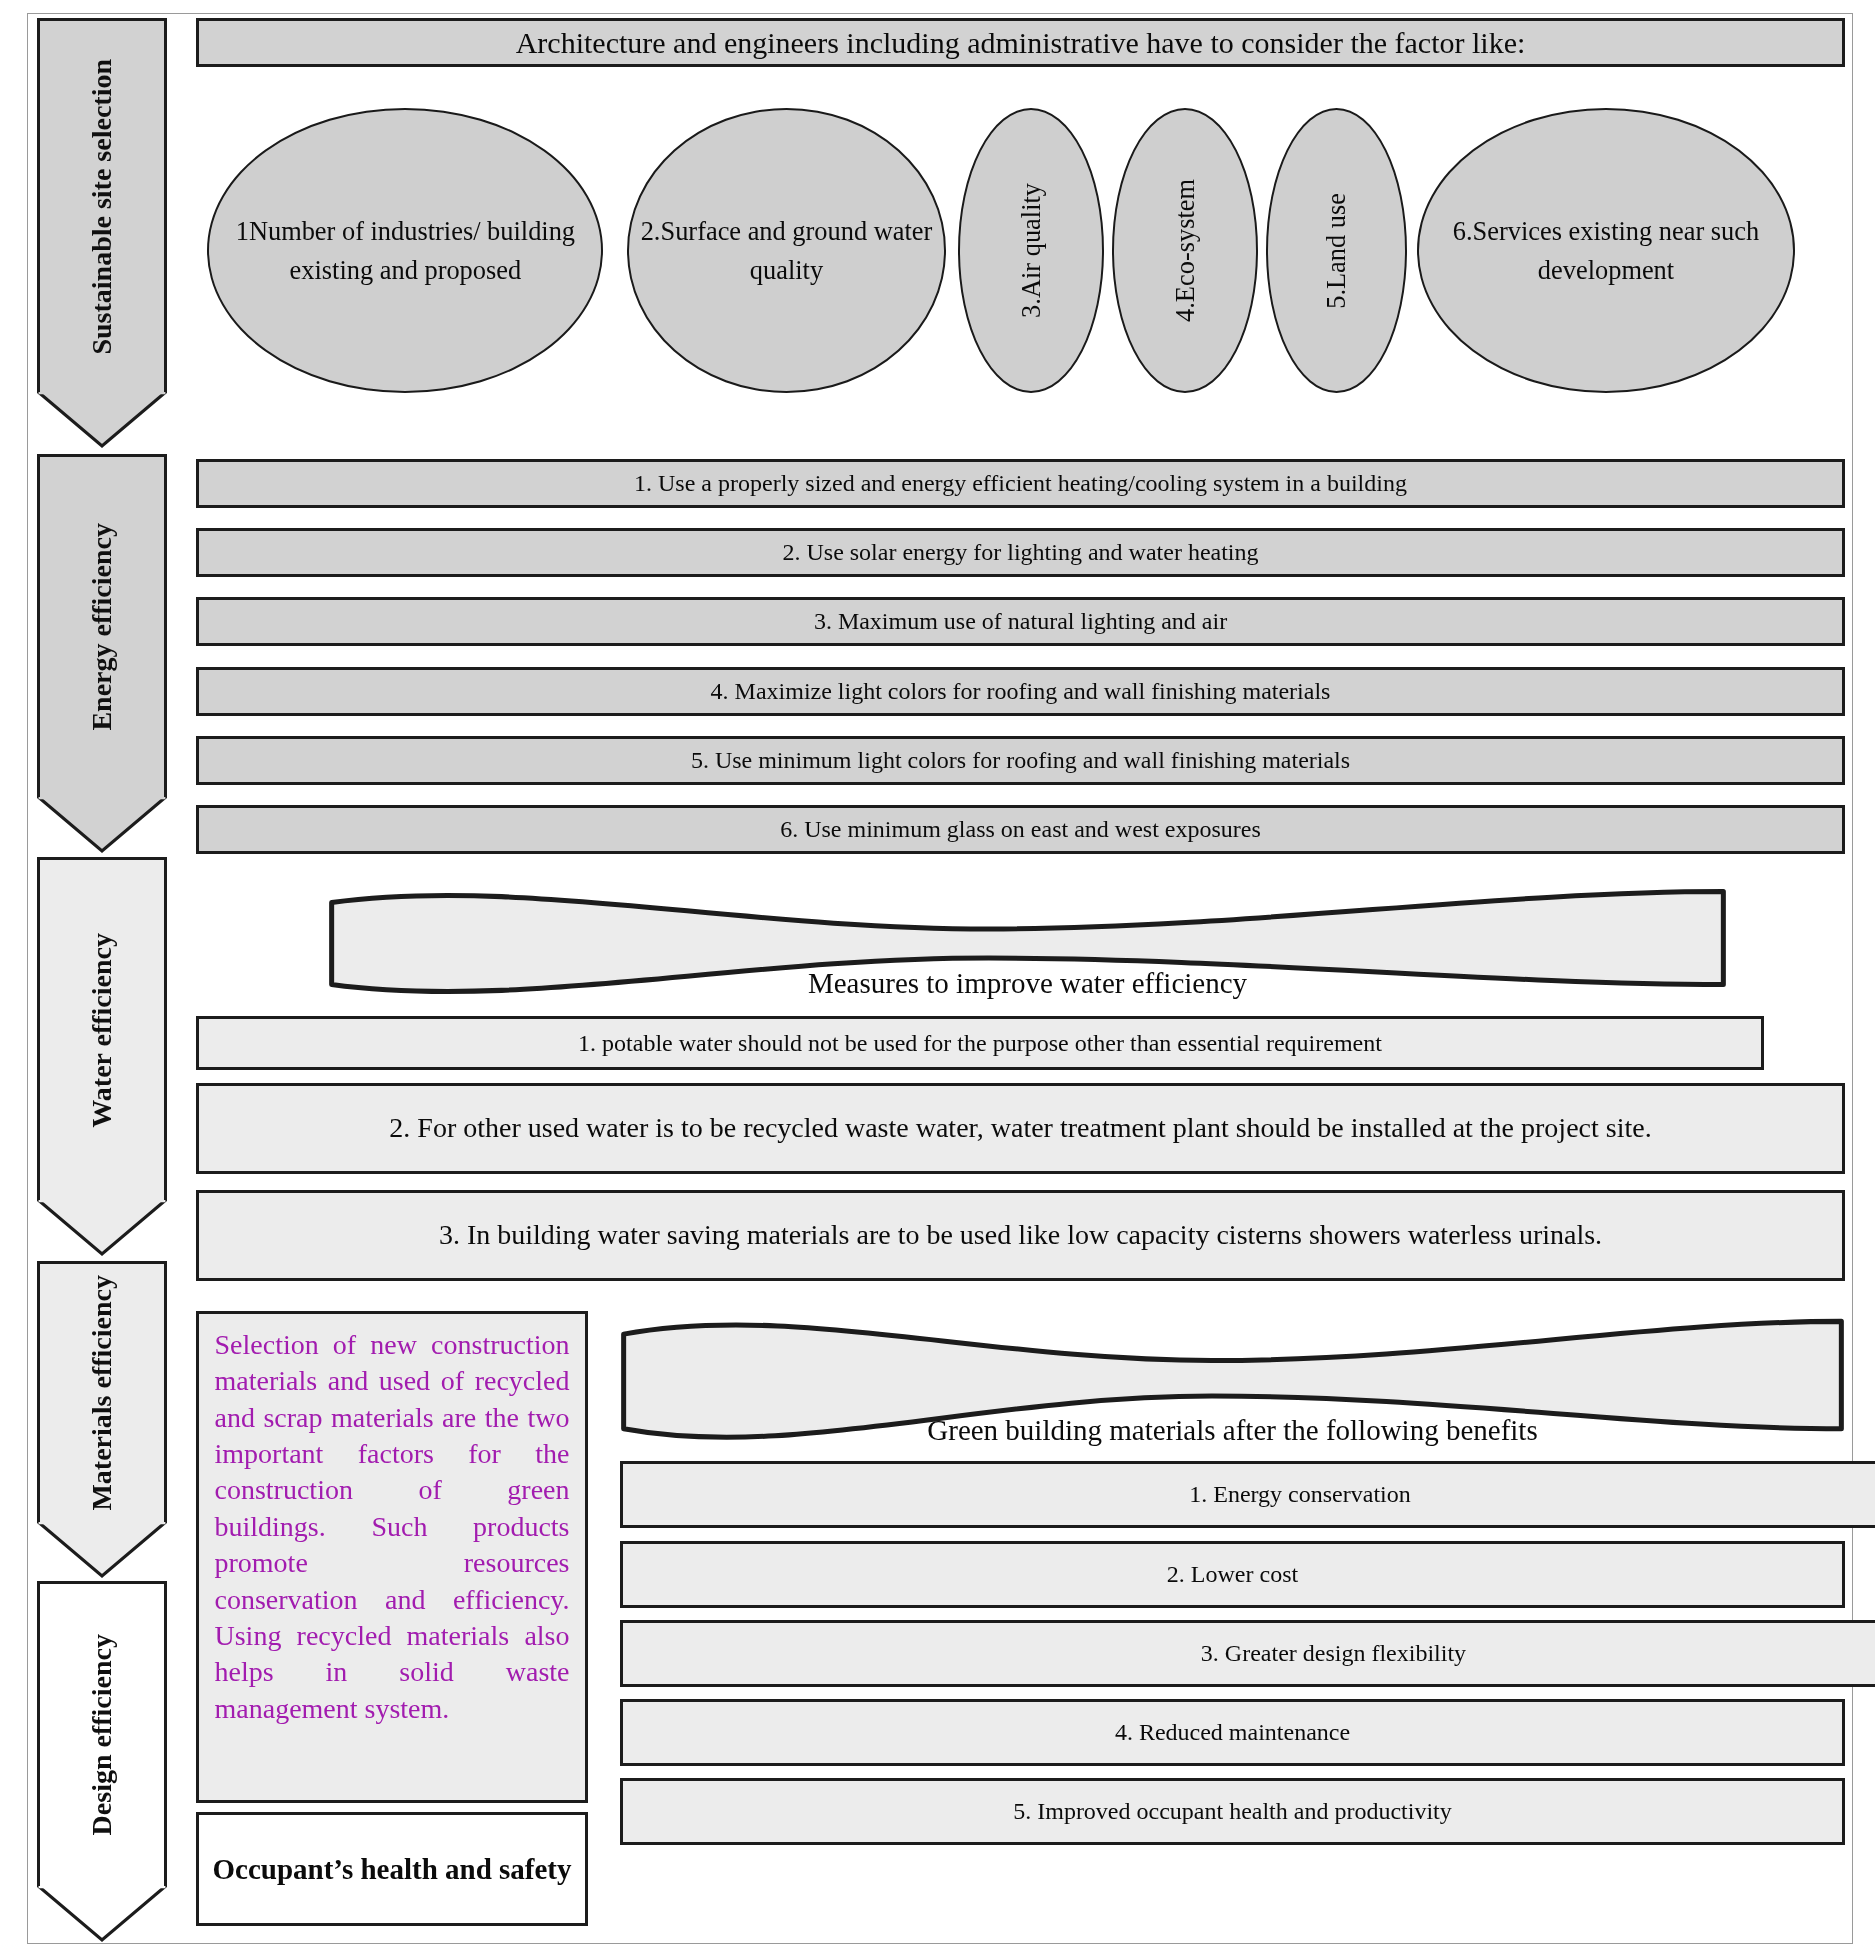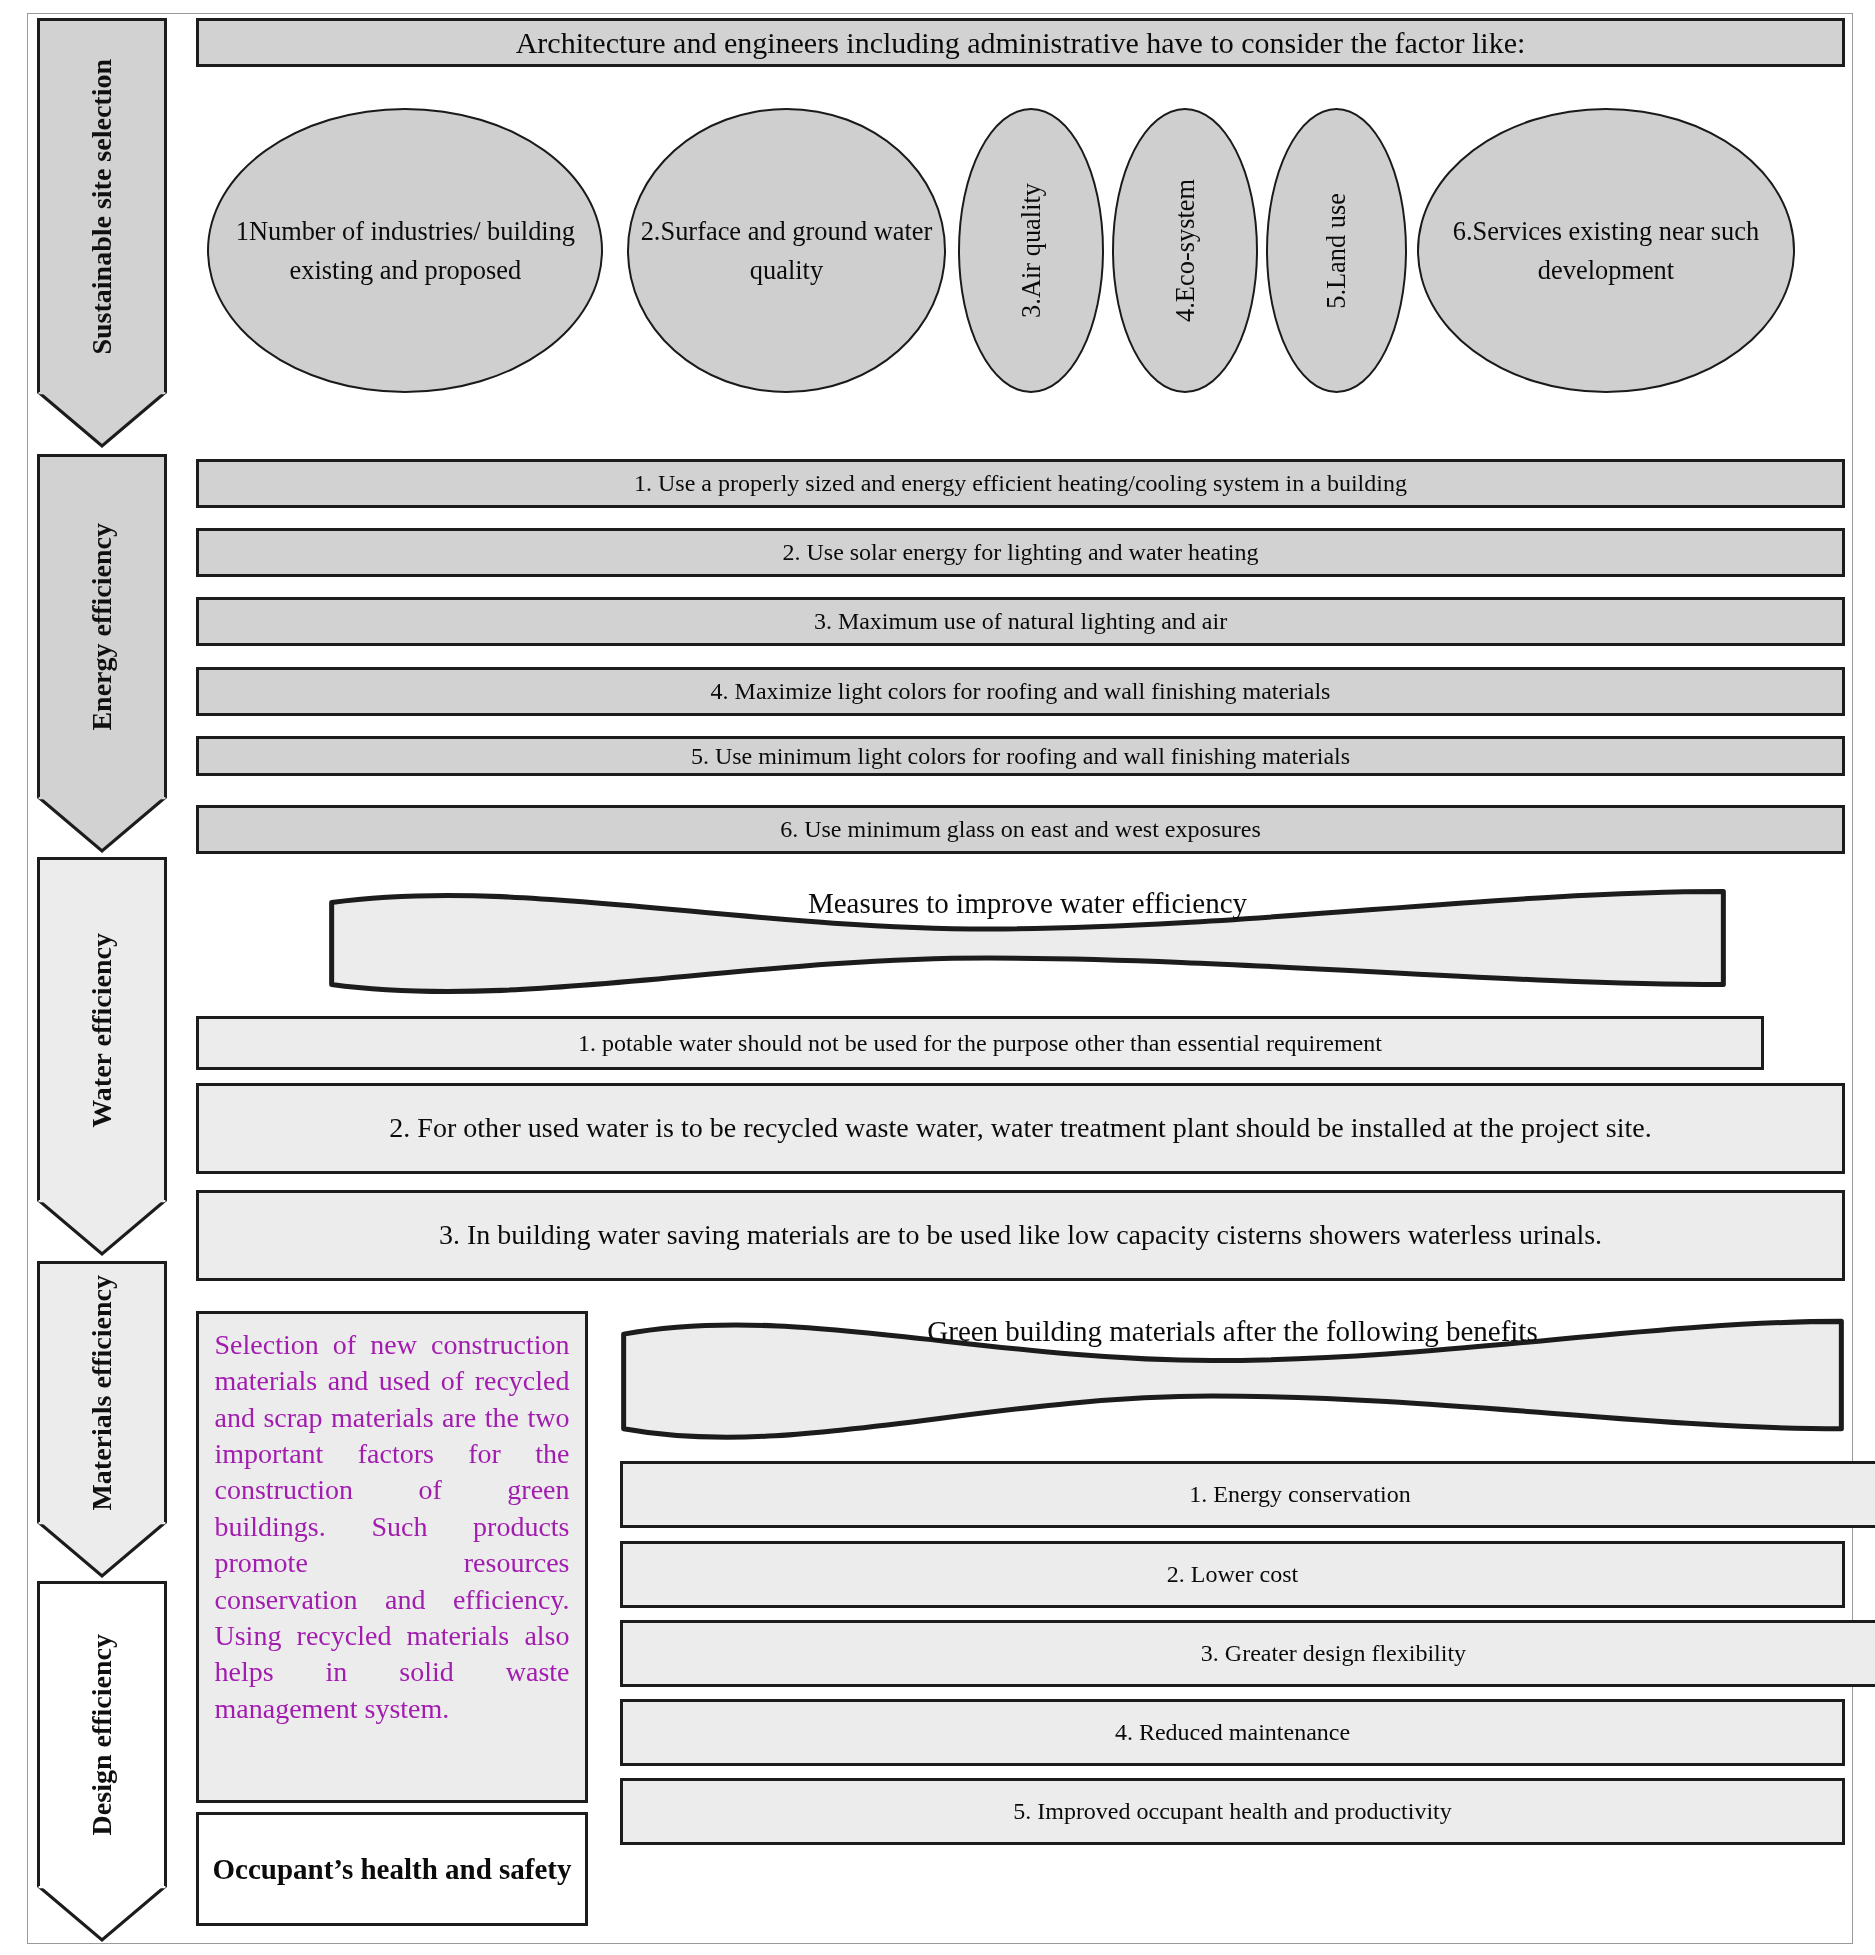--- a/index.html
+++ b/index.html
@@ -119,21 +119,21 @@
     font-size: 26.4px;
   }
 
   
   .banner { position: absolute; }
   .banner svg { display: block; position: absolute; left:0; top:0; }
   .banner .btext {
     position: absolute;
     left: 0; top: 0;
     width: 100%; height: 100%;
-    display: flex; align-items: flex-start; justify-content: center;
+    display: flex; align-items: flex-end; justify-content: center;
     font-size: 29px;
     color: #0b0b0b;
     text-align: center;
   }
 
   
   .para {
     position: absolute;
     background: #ececec;
     border: 3.2px solid #1c1c1c;
@@ -253,21 +253,21 @@
     </div>
     <div class="hbox row-text" style="left:0px; top:510px; width:1649px; height:49px;">
       <span>2.  Use solar energy for lighting and water heating</span>
     </div>
     <div class="hbox row-text" style="left:0px; top:579px; width:1649px; height:49px;">
       <span>3.    Maximum use of natural lighting and air</span>
     </div>
     <div class="hbox row-text" style="left:0px; top:649px; width:1649px; height:49px;">
       <span>4.    Maximize light colors for roofing and wall finishing materials</span>
     </div>
-    <div class="hbox row-text" style="left:0px; top:718px; width:1649px; height:40px;">
+    <div class="hbox row-text" style="left:0px; top:718px; width:1649px; height:49px;">
       <span>5.    Use minimum light colors for roofing and wall finishing materials</span>
     </div>
     <div class="hbox row-text" style="left:0px; top:787px; width:1649px; height:49px;">
       <span>6.    Use minimum glass on east and west exposures</span>
     </div>
 
     <div class="banner" style="left:132px; top:869px; width:1399px; height:113px;">
       <svg width="1399" height="113" viewBox="0 0 3070 248" preserveAspectRatio="none">
         <path d="M 8,34
                  C 420,-22 900,92 1450,92

